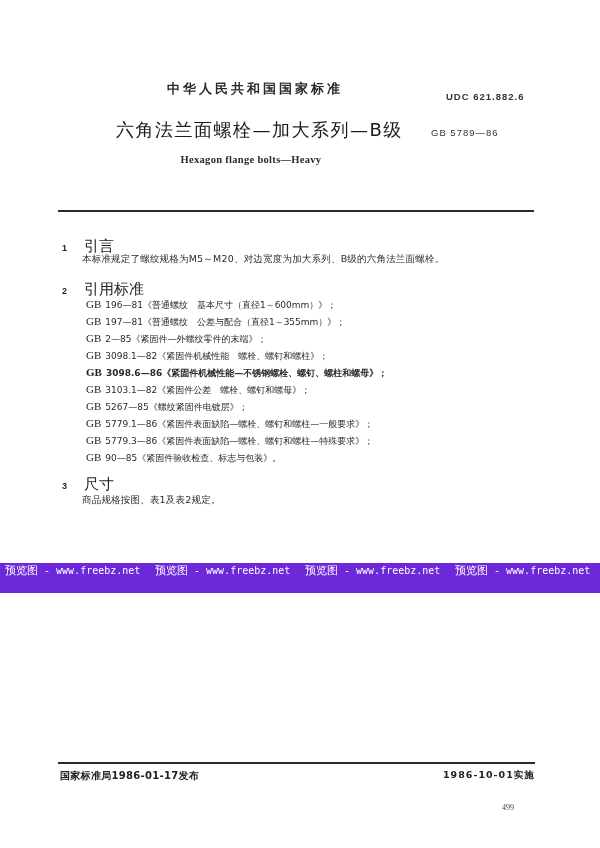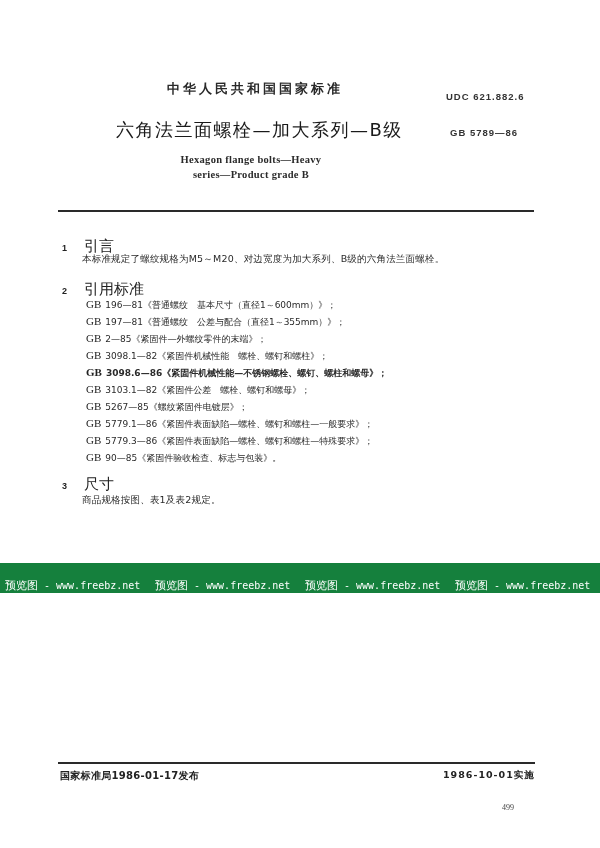--- a/index.html
+++ b/index.html
@@ -26,23 +26,23 @@
       left: 446px; top: 91px;
       font-family: "Liberation Sans", "DejaVu Sans", sans-serif;
       font-size: 9.5px; font-weight: bold; letter-spacing: 1px; color: #333; text-align: right;
     }
     .title-cn {
       left: 116px; top: 118px;
       font-family: "DejaVu Sans", "Liberation Sans", sans-serif;
       font-size: 18px; letter-spacing: 1.5px; color: #1a1a1a;
     }
     .gbno {
-      left: 450px; top: 127px;
+      left: 431px; top: 127px;
       font-family: "Liberation Sans", "DejaVu Sans", sans-serif;
-      font-size: 9.5px; font-weight: bold; letter-spacing: 1px; color: #333;
+      font-size: 9.5px; font-weight: normal; letter-spacing: 1px; color: #333;
     }
     .title-en {
       left: 176px; top: 152px; width: 150px;
       text-align: center; white-space: normal;
       font-family: "Liberation Serif", "DejaVu Serif", serif;
       font-size: 10.5px; font-weight: bold; line-height: 15px; color: #2a2a2a;
       letter-spacing: 0.3px;
     }
     .rule {
       position: absolute; height: 2px; background: #2a2a2a;
@@ -67,22 +67,22 @@
       font-family: "DejaVu Sans", "Liberation Sans", sans-serif;
       font-size: 9px; color: #2a2a2a; line-height: 12px;
     }
     .ref .gb {
       font-family: "Liberation Serif", "DejaVu Serif", serif;
       font-size: 11px; margin-right: 4px; color: #222;
     }
 
     .watermark {
       position: absolute; left: 0; top: 563px; width: 600px; height: 30px;
-      background: #15803d;
-      display: flex; align-items: flex-end;
+      background: #6d28d9;
+      display: flex; align-items: flex-start;
       overflow: hidden;
     }
     .wm-item {
       flex: 0 0 150px;
       padding-left: 5px;
       color: #ffffff;
       font-family: "DejaVu Sans Mono", "Liberation Mono", monospace;
       font-size: 10px;
       white-space: nowrap;
       box-sizing: border-box;
@@ -112,21 +112,20 @@
 <body>
 
 <div>
 
   <div class="abs country">中华人民共和国国家标准</div>
   <div class="abs udc">UDC 621.882.6</div>
   <div class="abs title-cn">六角法兰面螺栓—加大系列—B级</div>
   <div class="abs gbno">GB 5789—86</div>
   <div class="abs title-en">
     <div>Hexagon flange bolts—Heavy</div>
-    <div>series—Product grade B</div>
   </div>
 
   <div class="rule rule-top"></div>
 
   <div class="abs" style="left:62px; top:236px;">
     <span class="sec-num">1</span>
     <span class="sec-title" style="margin-left:12px;">引言</span>
   </div>
   <div class="abs para" style="left:82px; top:253px;">本标准规定了螺纹规格为M5～M20、对边宽度为加大系列、B级的六角法兰面螺栓。</div>
 

